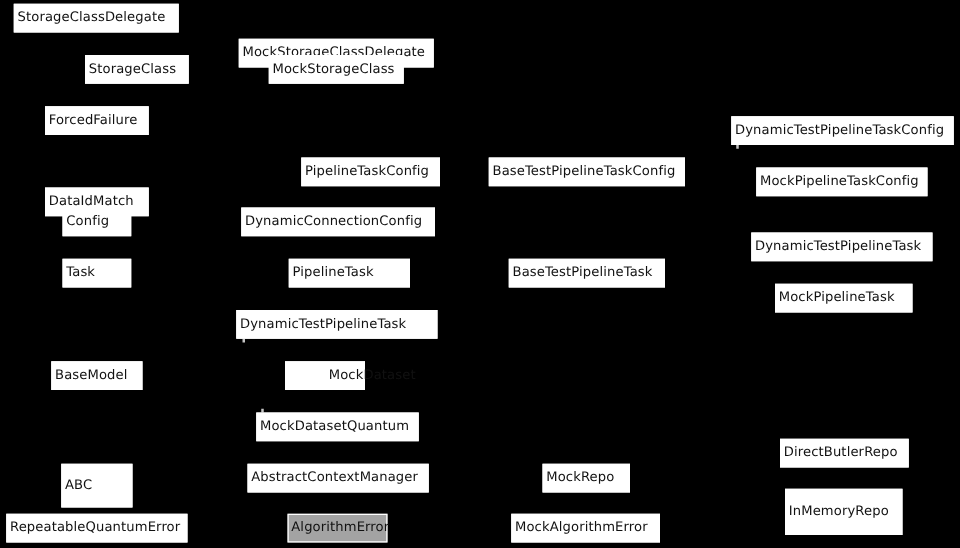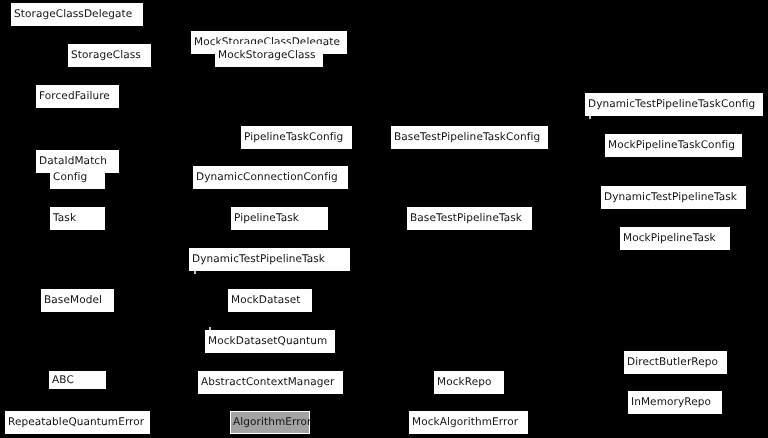--- a/index.html
+++ b/index.html
@@ -103,39 +103,39 @@
     </div>
     <div class="node" style="left: 620px; top: 227px; width: 110px; height: 23px; background: rgb(255, 255, 255); border-color: rgb(255, 255, 255); color: rgb(17, 17, 17);">
       <span class="node-label">MockPipelineTask</span>
     </div>
     <div class="node" style="left: 189px; top: 248px; width: 161px; height: 23px; background: rgb(255, 255, 255); border-color: rgb(255, 255, 255); color: rgb(17, 17, 17);">
       <span class="node-label">DynamicTestPipelineTask</span>
     </div>
     <div class="node" style="left: 41px; top: 289px; width: 73px; height: 23px; background: rgb(255, 255, 255); border-color: rgb(255, 255, 255); color: rgb(17, 17, 17);">
       <span class="node-label">BaseModel</span>
     </div>
-    <div class="node" style="left: 228px; top: 289px; width: 84px; height: 23px; background: rgb(255, 255, 255); border-color: rgb(255, 255, 255); color: rgb(17, 17, 17);">
+    <div class="node" style="left: 228px; top: 289px; width: 64px; height: 23px; background: rgb(255, 255, 255); border-color: rgb(255, 255, 255); color: rgb(17, 17, 17); padding-left: 32px;">
       <span class="node-label">MockDataset</span>
     </div>
     <div class="node" style="left: 205px; top: 330px; width: 130px; height: 23px; background: rgb(255, 255, 255); border-color: rgb(255, 255, 255); color: rgb(17, 17, 17);">
       <span class="node-label">MockDatasetQuantum</span>
     </div>
     <div class="node" style="left: 624px; top: 351px; width: 103px; height: 23px; background: rgb(255, 255, 255); border-color: rgb(255, 255, 255); color: rgb(17, 17, 17);">
       <span class="node-label">DirectButlerRepo</span>
     </div>
-    <div class="node" style="left: 49px; top: 371px; width: 57px; height: 18px; background: rgb(255, 255, 255); border-color: rgb(255, 255, 255); color: rgb(17, 17, 17);">
+    <div class="node" style="left: 49px; top: 371px; width: 57px; height: 35px; background: rgb(255, 255, 255); border-color: rgb(255, 255, 255); color: rgb(17, 17, 17);">
       <span class="node-label">ABC</span>
     </div>
     <div class="node" style="left: 198px; top: 371px; width: 145px; height: 23px; background: rgb(255, 255, 255); border-color: rgb(255, 255, 255); color: rgb(17, 17, 17);">
       <span class="node-label">AbstractContextManager</span>
     </div>
     <div class="node" style="left: 434px; top: 371px; width: 70px; height: 23px; background: rgb(255, 255, 255); border-color: rgb(255, 255, 255); color: rgb(17, 17, 17);">
       <span class="node-label">MockRepo</span>
     </div>
-    <div class="node" style="left: 628px; top: 391px; width: 94px; height: 23px; background: rgb(255, 255, 255); border-color: rgb(255, 255, 255); color: rgb(17, 17, 17);">
+    <div class="node" style="left: 628px; top: 391px; width: 94px; height: 37px; background: rgb(255, 255, 255); border-color: rgb(255, 255, 255); color: rgb(17, 17, 17);">
       <span class="node-label">InMemoryRepo</span>
     </div>
     <div class="node" style="left: 5px; top: 411px; width: 145px; height: 23px; background: rgb(255, 255, 255); border-color: rgb(255, 255, 255); color: rgb(17, 17, 17);">
       <span class="node-label">RepeatableQuantumError</span>
     </div>
     <div class="node" style="left: 230px; top: 411px; width: 80px; height: 23px; background: #a3a3a3; border-color: rgb(255, 255, 255); color: rgb(17, 17, 17);">
       <span class="node-label">AlgorithmError</span>
     </div>
     <div class="node" style="left: 409px; top: 411px; width: 119px; height: 23px; background: rgb(255, 255, 255); border-color: rgb(255, 255, 255); color: rgb(17, 17, 17);">
       <span class="node-label">MockAlgorithmError</span>

